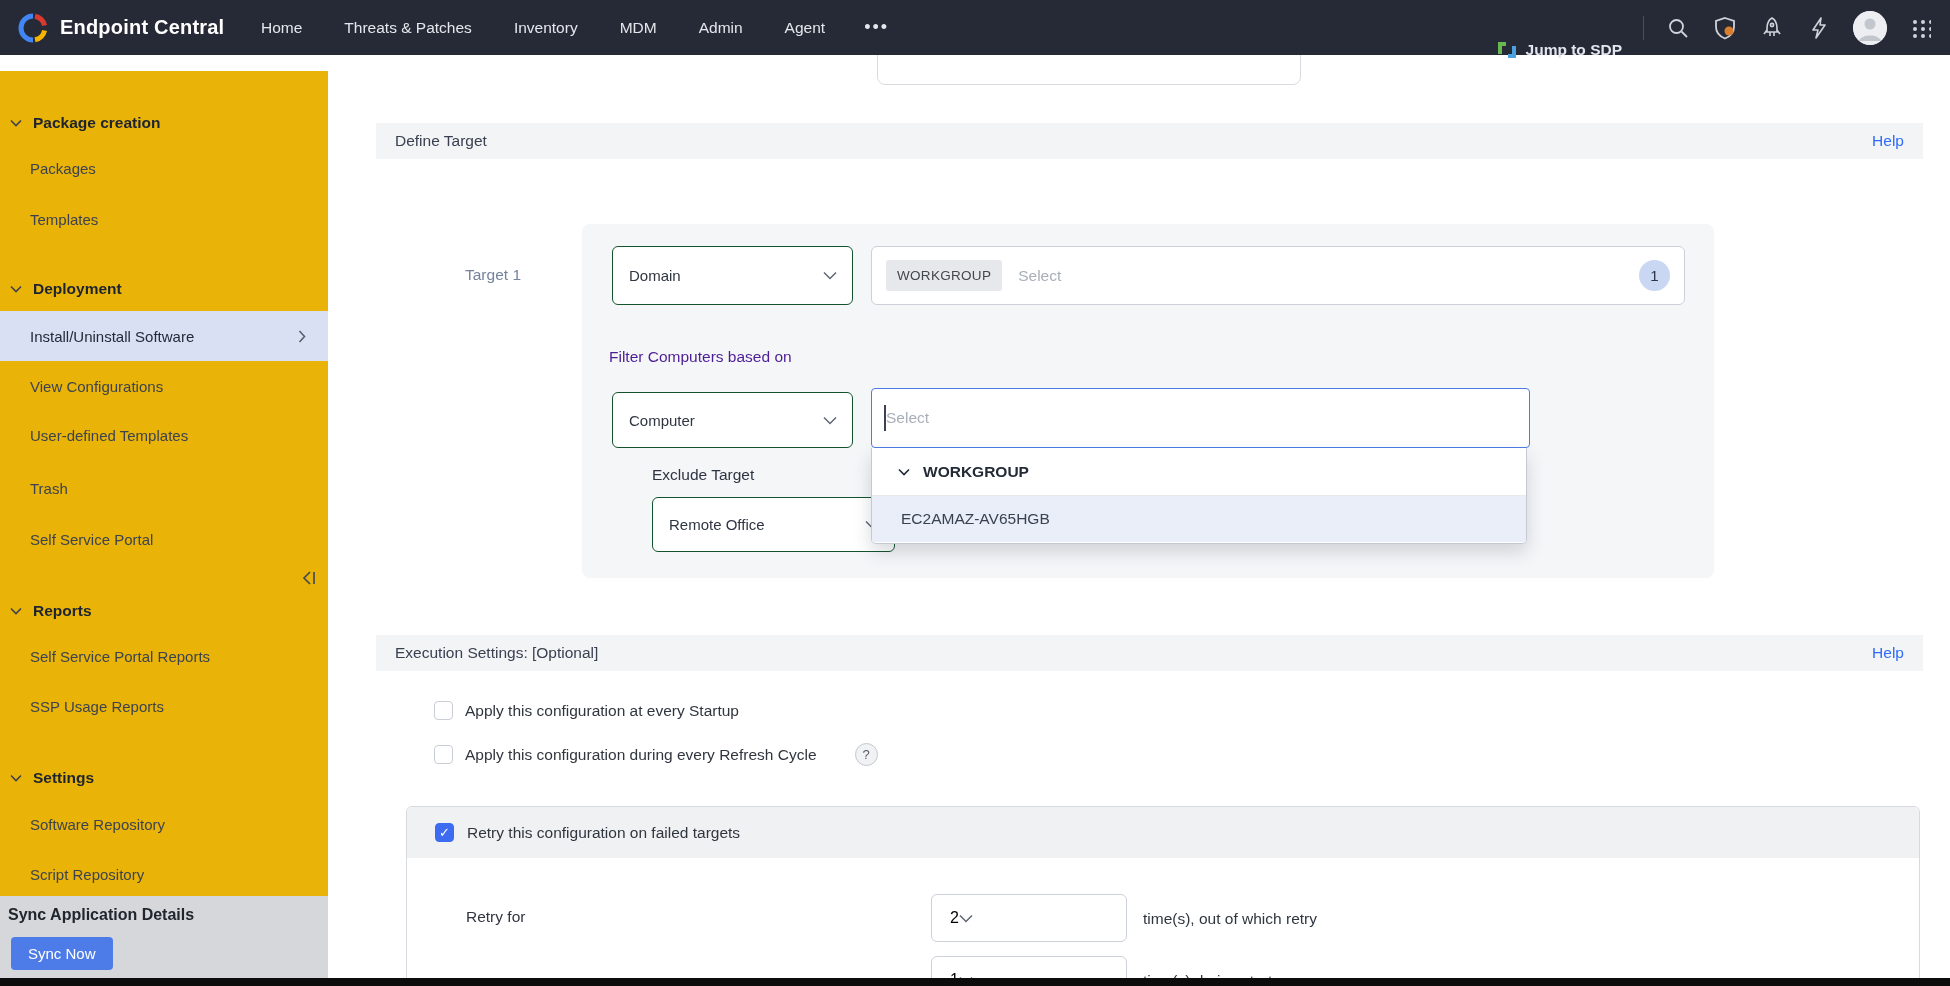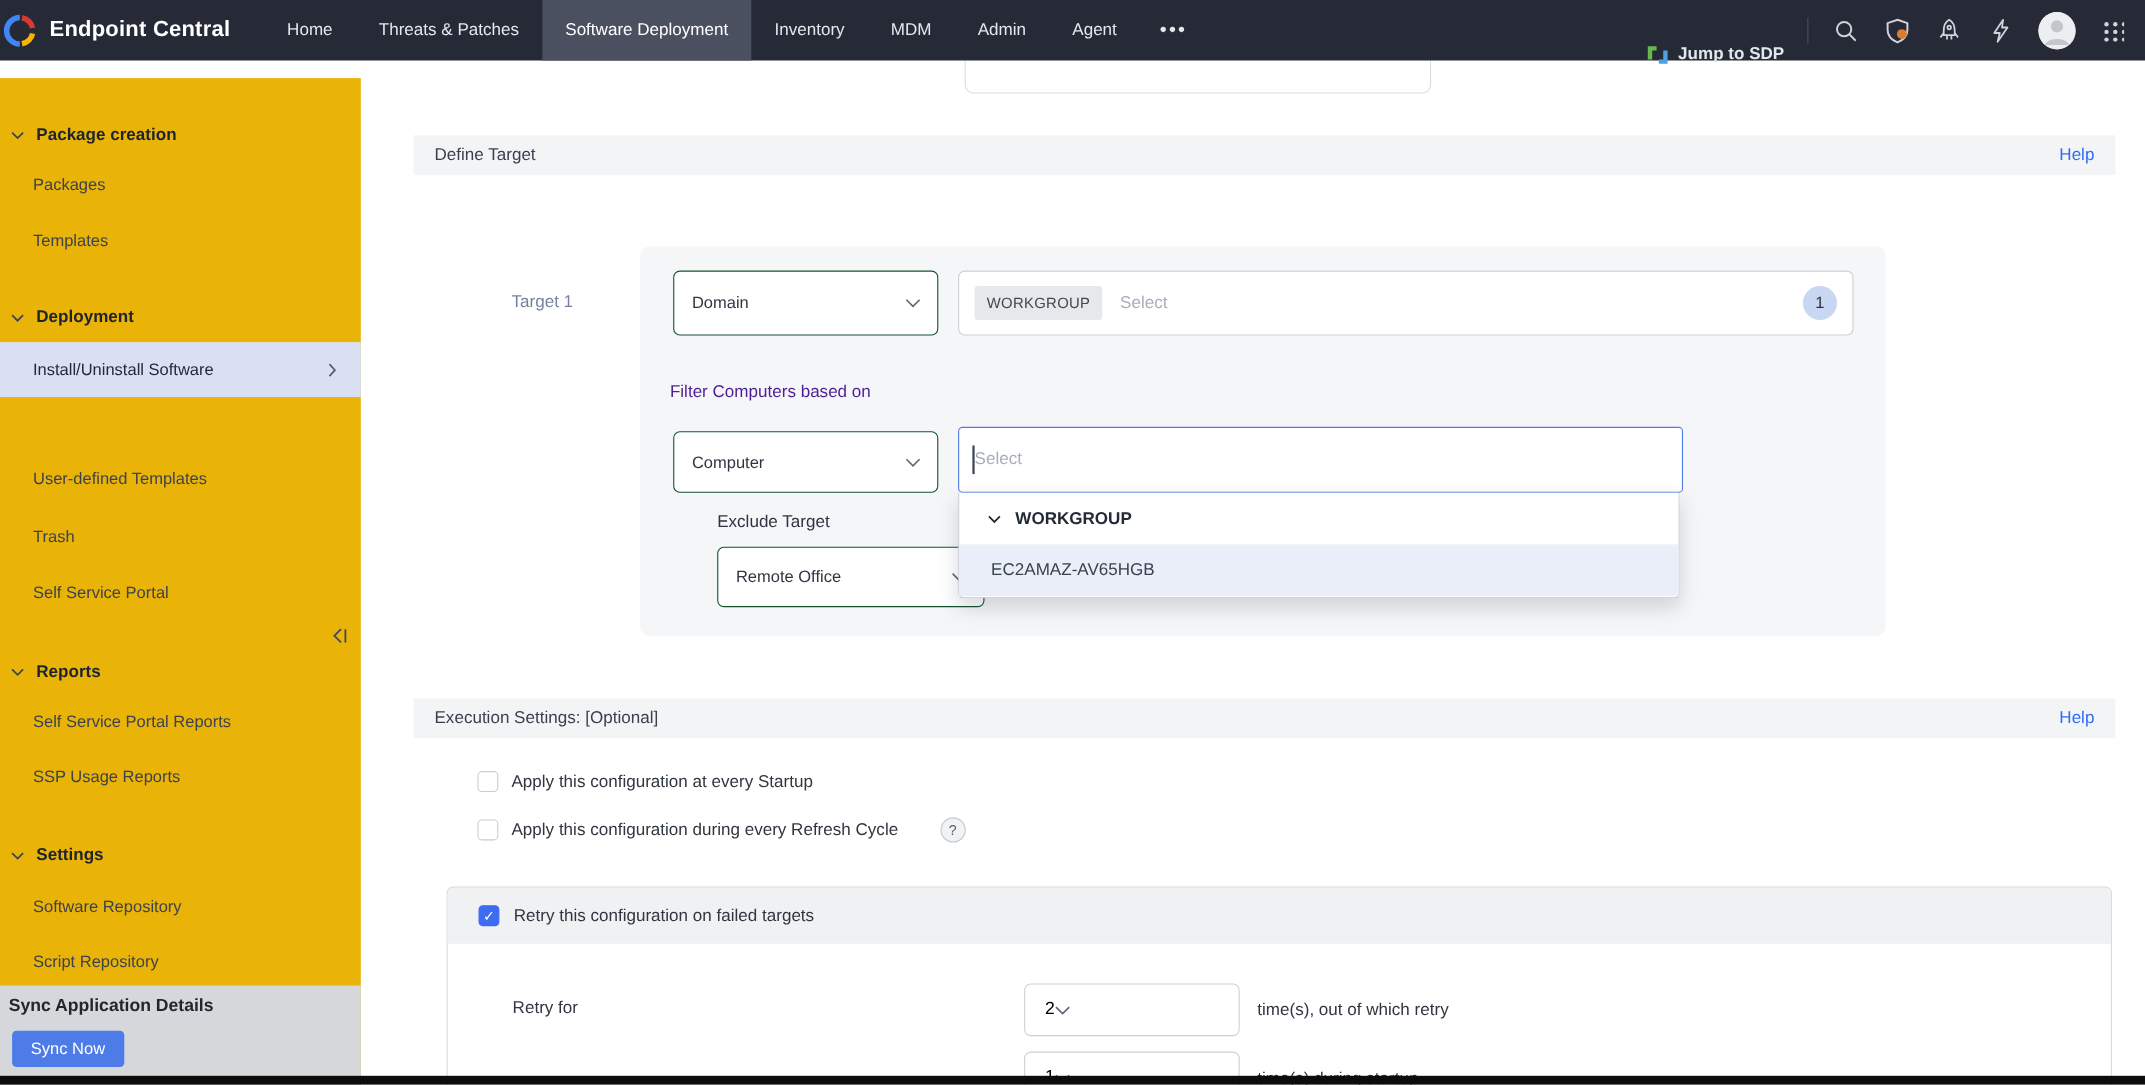--- a/index.html
+++ b/index.html
@@ -2,21 +2,21 @@
 <html><head>
 <meta charset="utf-8">
 <style>
   * { margin:0; padding:0; box-sizing:border-box; }
   html,body { width:1950px; height:986px; overflow:hidden; background:#fff;
     font-family:"Liberation Sans","DejaVu Sans",sans-serif; }
 
   
   .navbar { position:absolute; left:0; top:0; width:1950px; height:55px; background:#262a36;
     display:flex; align-items:stretch; z-index:50; }
-  .brand { display:flex; align-items:center; gap:12px; padding-left:3px; width:240px; }
+  .brand { display:flex; align-items:center; gap:12px; padding-left:18px; width:240px; }
   .brand-name { color:#fff; font-size:20px; font-weight:bold; letter-spacing:.2px; white-space:nowrap; }
   .nav-items { display:flex; align-items:stretch; }
   .nav-item { display:flex; align-items:center; padding:0 21px; color:#e4e7ec; font-size:15.5px; cursor:pointer; white-space:nowrap; }
   .nav-item.active { background:#4b5061; color:#fff; }
   .nav-more { display:flex; align-items:center; padding:0 18px; color:#e4e7ec; font-size:18px; letter-spacing:2px; cursor:pointer; }
   .nav-right { position:absolute; right:16px; top:0; height:55px; display:flex; align-items:center; gap:21px; }
   .jump-sdp { display:flex; align-items:center; gap:8px; color:#e2e6ee; font-size:15.5px; font-weight:bold; cursor:pointer; white-space:nowrap;margin-top:44px; }
   .nav-divider { width:1px; height:24px; background:#4a4f5c; }
   .nav-icon { display:flex; align-items:center; justify-content:center; width:26px; height:26px; cursor:pointer; }
   .avatar { width:34px; height:34px; border-radius:50%; background:#eceef1; display:flex; align-items:center; justify-content:center; overflow:hidden; cursor:pointer; }
@@ -107,21 +107,20 @@
         <path d="M17 3.2 A12 12 0 0 1 26.6 12.5" fill="none" stroke="#d93a2f" stroke-width="5"></path>
         <path d="M26.6 17.5 A12 12 0 0 1 17 26.8" fill="none" stroke="#f4b400" stroke-width="5"></path>
         <rect x="13" y="12.5" width="9" height="5" fill="#262a36"></rect>
       </svg>
     </span>
     <span class="brand-name">Endpoint Central</span>
   </div>
   <div class="nav-items">
     <div class="nav-item">Home</div>
     <div class="nav-item">Threats &amp; Patches</div>
-    <div class="nav-item active">Software Deployment</div>
     <div class="nav-item">Inventory</div>
     <div class="nav-item">MDM</div>
     <div class="nav-item">Admin</div>
     <div class="nav-item">Agent</div>
     <div class="nav-more">•••</div>
   </div>
   <div class="nav-right">
     <div class="jump-sdp">
       <span>
         <svg width="22" height="20" viewBox="0 0 22 20">
@@ -201,20 +200,23 @@
     <span>Deployment</span>
   </div>
   <div class="sb-item selected" style="top:240px">
     <span>Install/Uninstall Software</span>
     <span class="row-chevron">
       <svg width="8" height="13" viewBox="0 0 8 13" fill="none" stroke="#59606c" stroke-width="1.6">
           <path d="M1.5 1 L6.5 6.5 L1.5 12"></path>
         </svg>
     </span>
   </div>
+  <div class="sb-item" style="top:297px">
+      <span>View Configurations</span>
+    </div>
   <div class="sb-item" style="top:346px">
       <span>User-defined Templates</span>
     </div>
   <div class="sb-item" style="top:399px">
       <span>Trash</span>
     </div>
   <div class="sb-item" style="top:450px">
       <span>Self Service Portal</span>
     </div>
 

